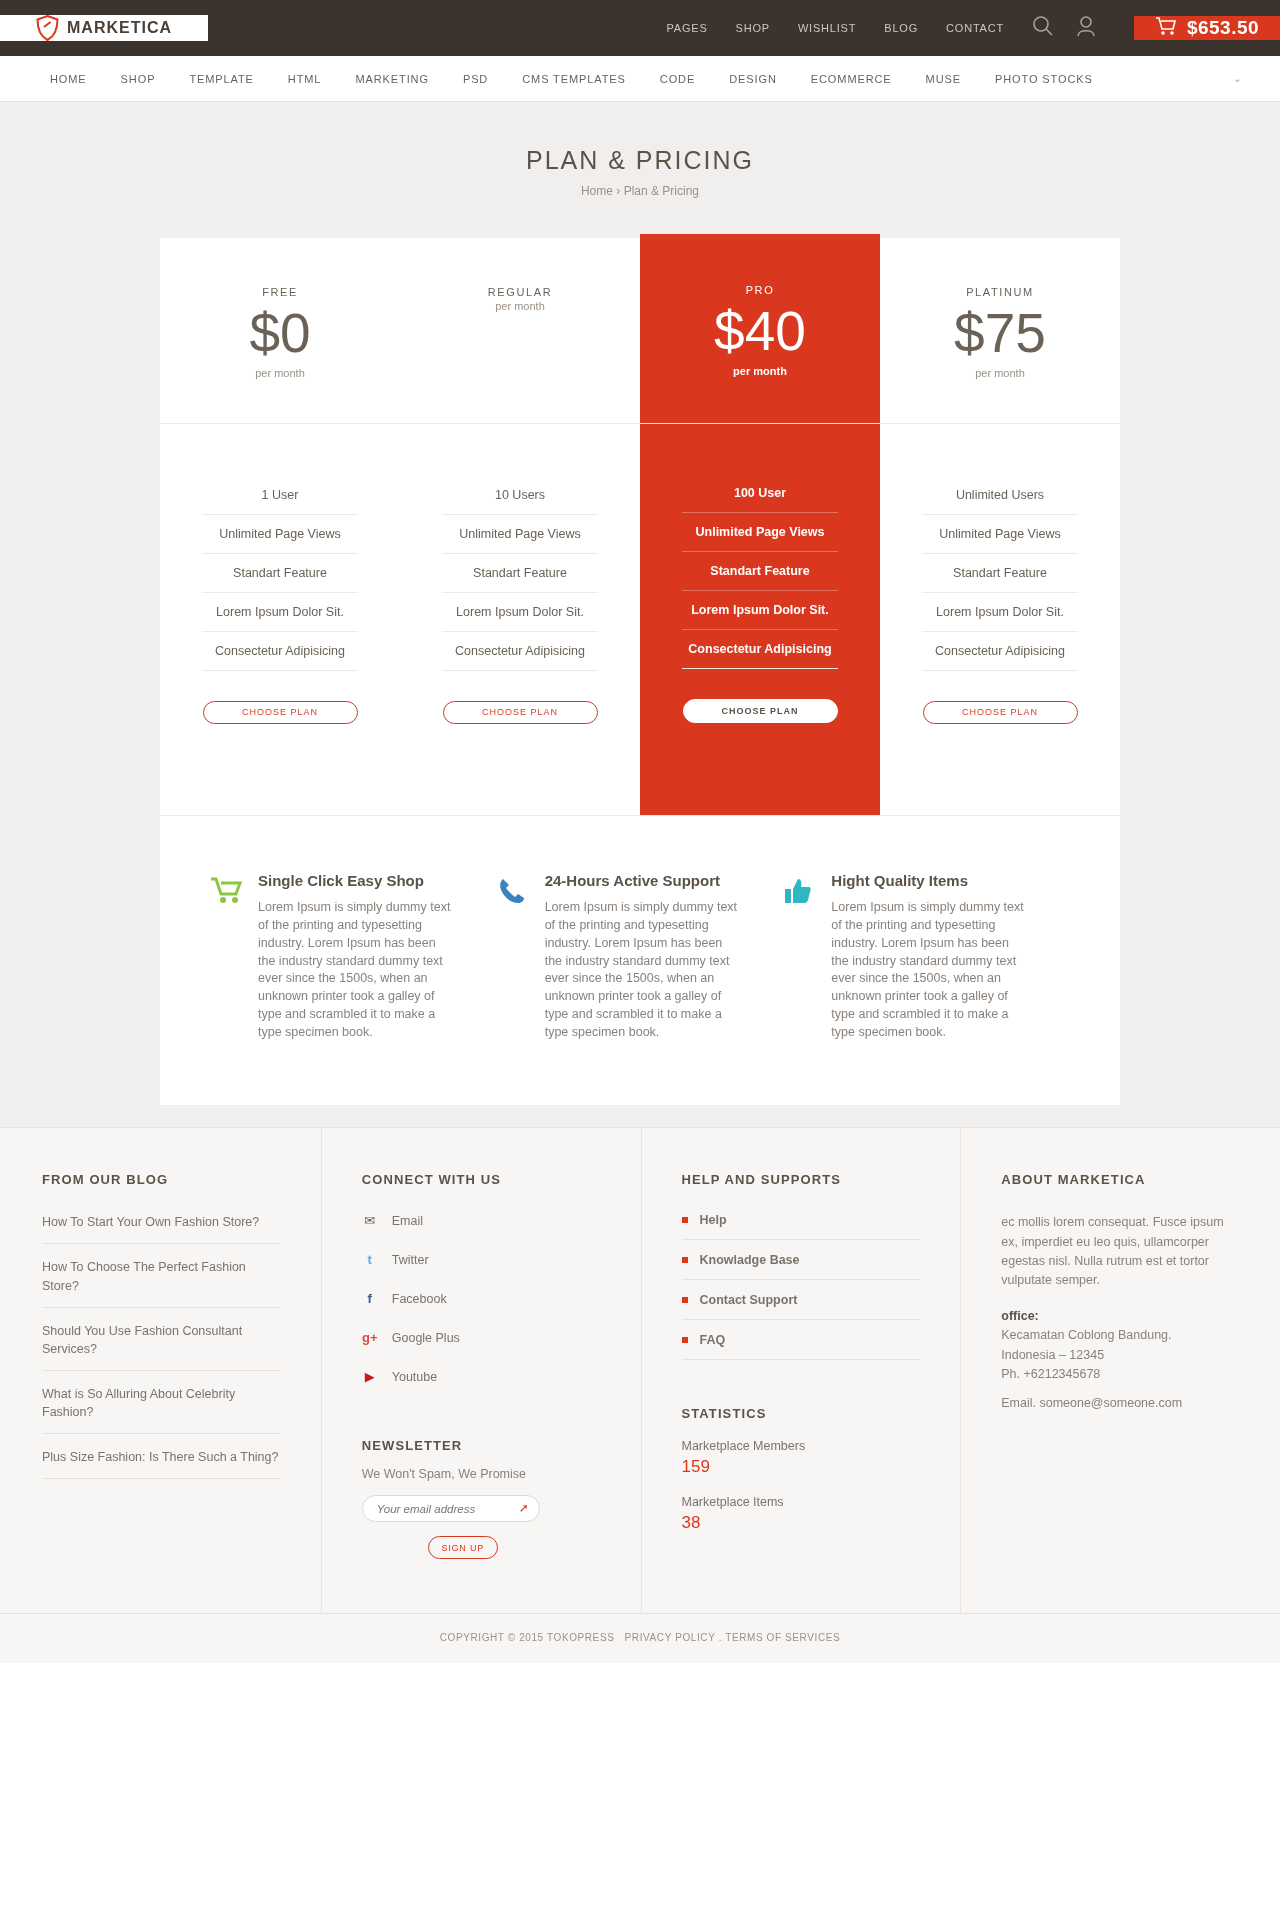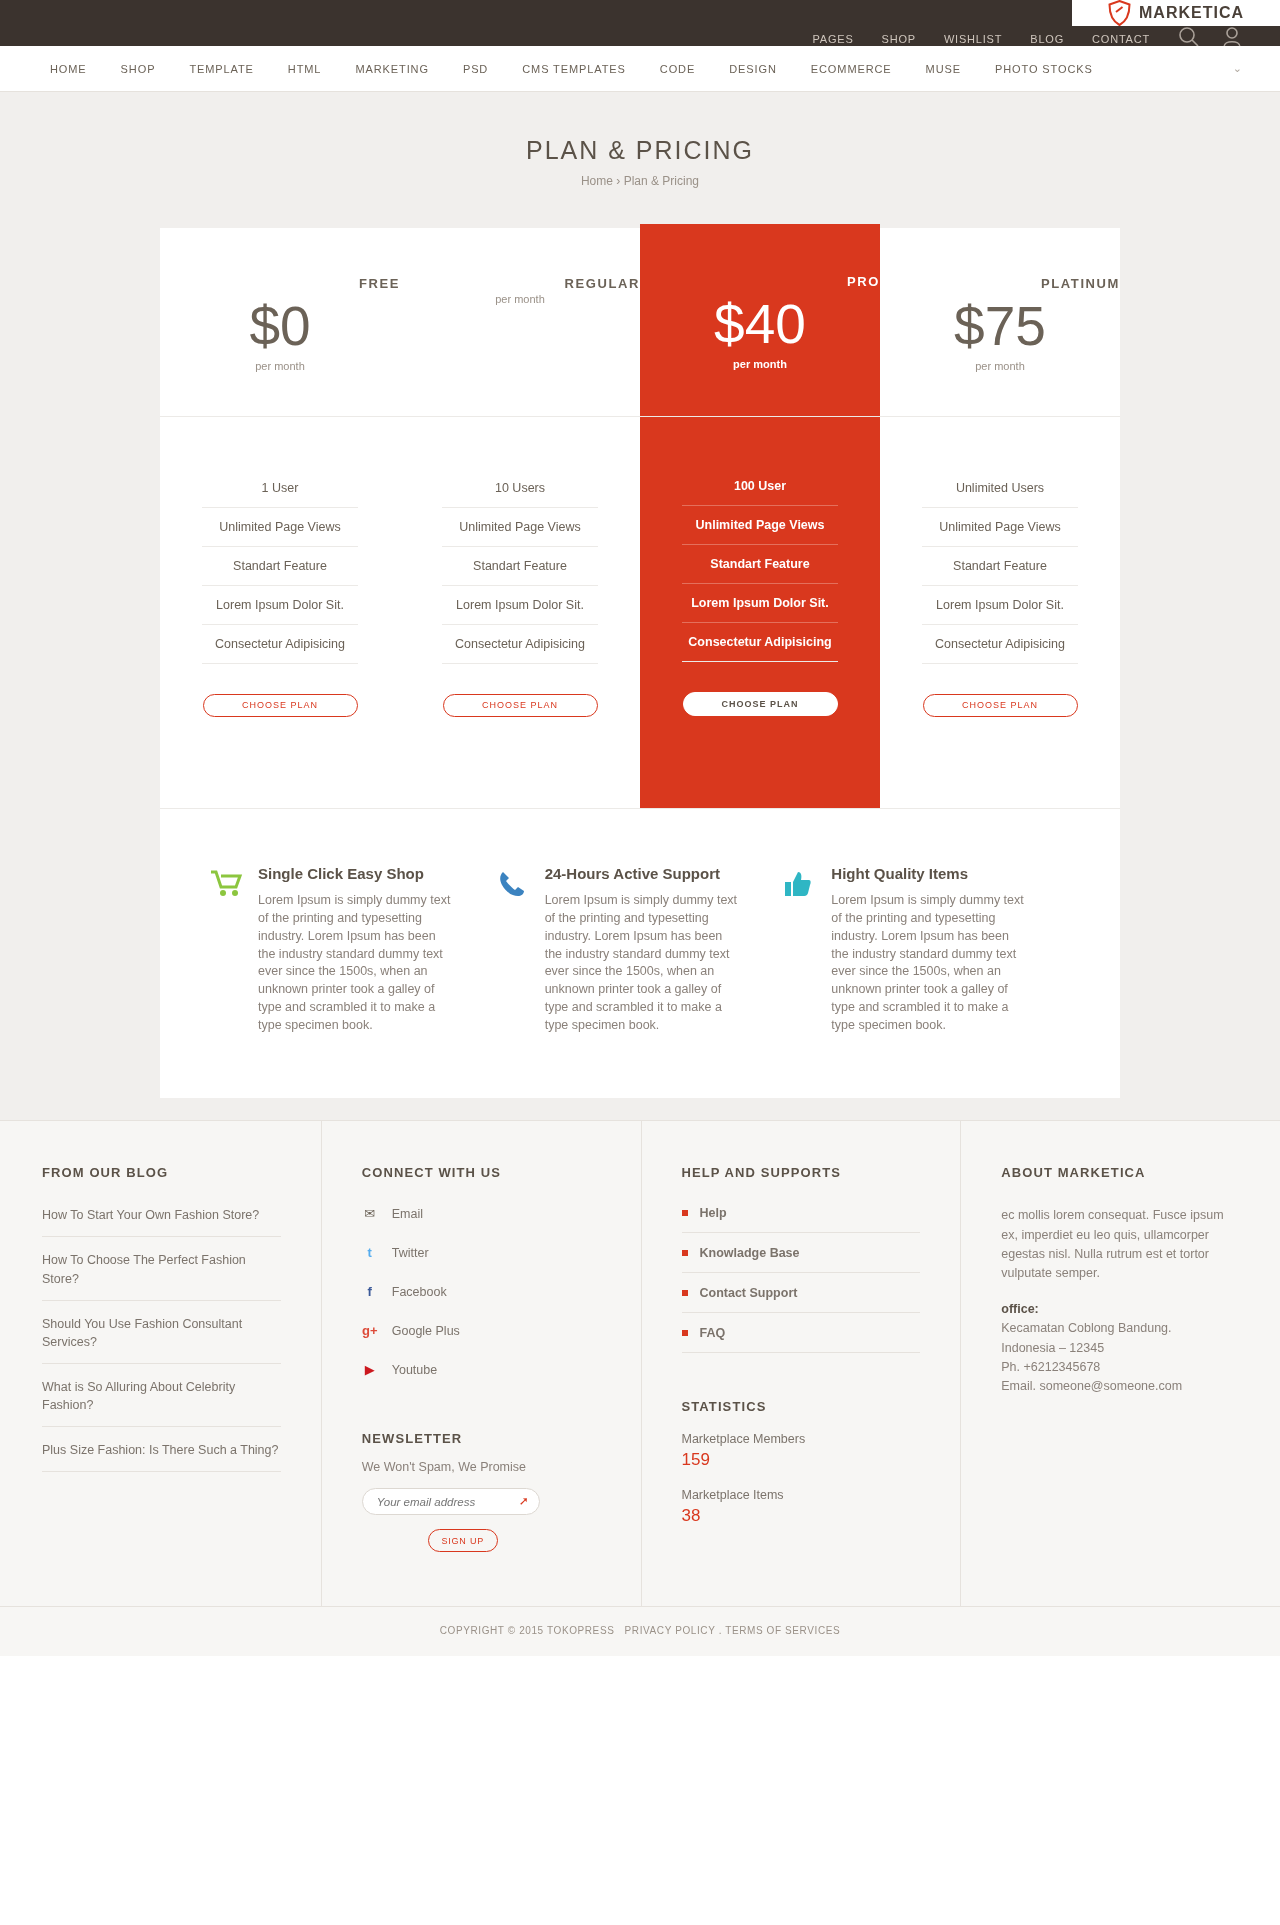--- a/index.html
+++ b/index.html
@@ -6,26 +6,25 @@
   html, body {
     width: 1280px;
     background: #ffffff;
     font-family: "Liberation Sans", sans-serif;
     color: #6b6257;
   }
   .page { width: 1280px; position: relative; }
 
   
   .topbar {
-    height: 46px;
+    height: 56px;
     background: #3b332e;
     display: flex;
-    align-items: flex-end;
+    align-items: center;
     position: relative;
-    flex-direction: column;
   }
   .logo-box {
     width: 208px;
     background: #ffffff;
     display: flex;
     align-items: center;
     justify-content: center;
     gap: 8px;
   }
   .logo-mark {
@@ -133,25 +132,24 @@
     padding: 48px 0 44px;
   }
   .pcol.featured {
     background: #d9381e;
     color: #fff;
     margin-top: -4px;
     padding-top: 50px;
     padding-bottom: 44px;
   }
   .pname {
-    font-size: 13px;
+    font-size: 11px;
     letter-spacing: 1.6px;
     color: #6b6257;
-    font-weight: bold;
-    text-align: right;
+    font-weight: normal;
   }
   .featured .pname { color: #ffffff; }
   .pamount {
     font-size: 55px;
     line-height: 1.15;
     color: #6b6257;
     font-weight: normal;
     margin-top: 4px;
   }
   .featured .pamount { color: #ffffff; }
@@ -601,21 +599,21 @@
       <div class="stat-label">Marketplace Items</div>
       <div class="stat-value">38</div>
     </div>
 
     <div class="fcol">
       <h4>ABOUT MARKETICA</h4>
       <p class="about-p">ec mollis lorem consequat. Fusce ipsum ex, imperdiet eu leo quis, ullamcorper egestas nisl. Nulla rutrum est et tortor vulputate semper.</p>
       <p class="about-p" style="margin-bottom:0"><strong>office:</strong></p>
       <p class="about-p" style="margin-bottom:0">Kecamatan Coblong Bandung.</p>
       <p class="about-p" style="margin-bottom:0">Indonesia – 12345</p>
-      <p class="about-p" style="margin-bottom:0">Ph. +6212345678</p>
+      <p class="about-p" style="margin-bottom:10px">Ph. +6212345678</p>
       <p class="about-p">Email. someone@someone.com</p>
     </div>
 
   </div>
 
   <div class="copy">
     <span>COPYRIGHT © 2015 TOKOPRESS</span>
     &nbsp;
     <a href="#">PRIVACY POLICY</a>
     <span>.</span>

